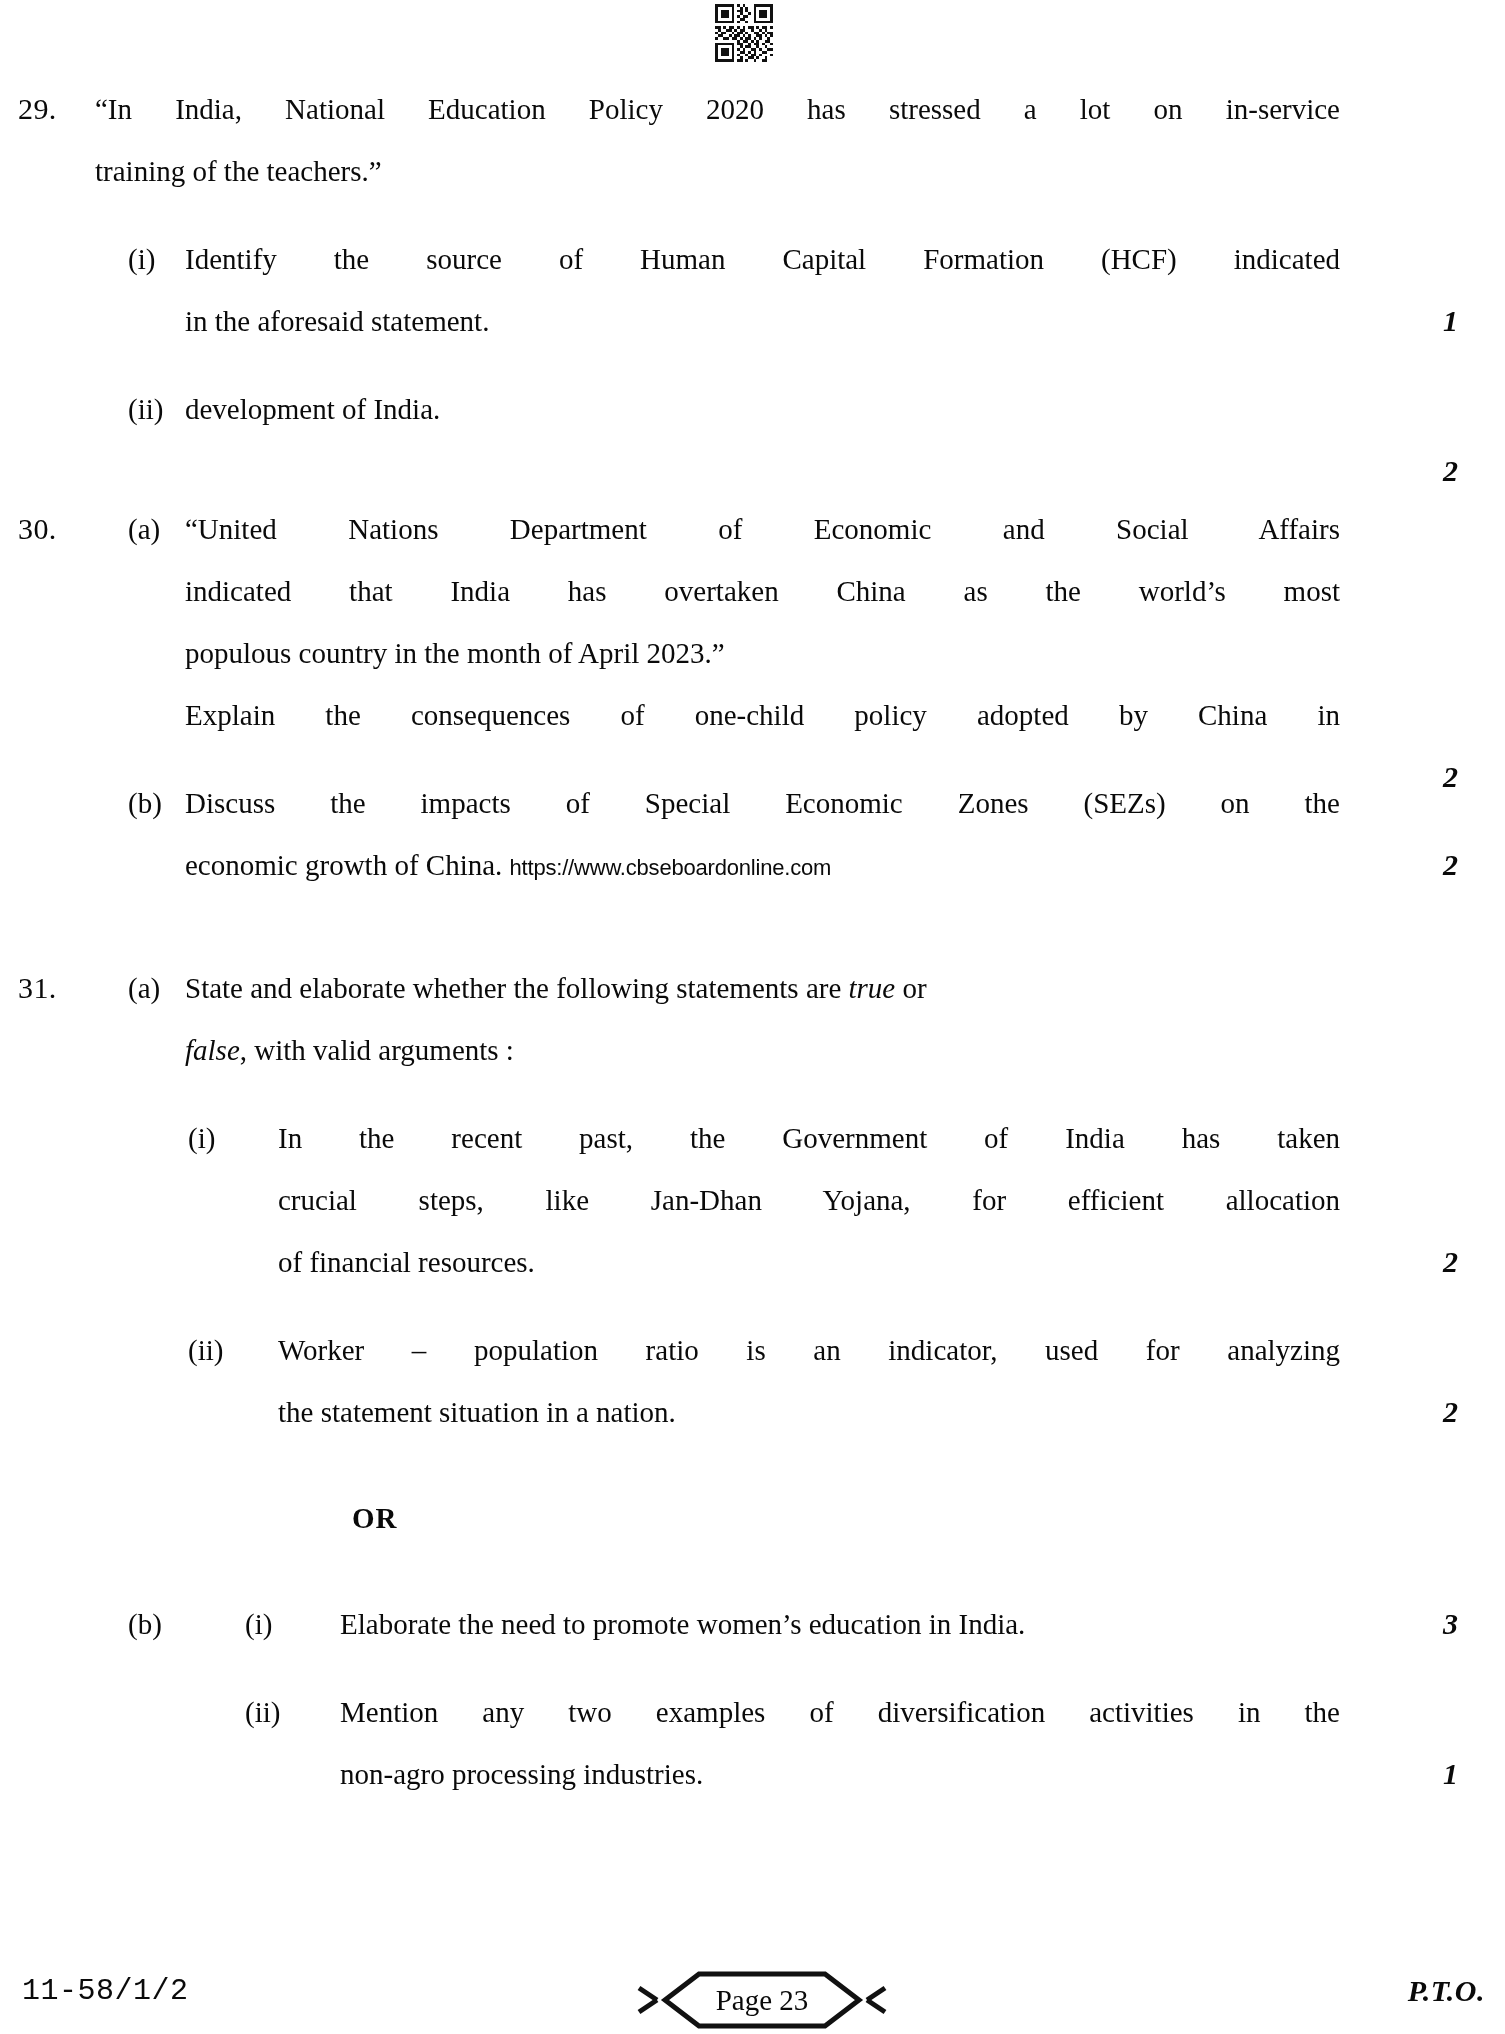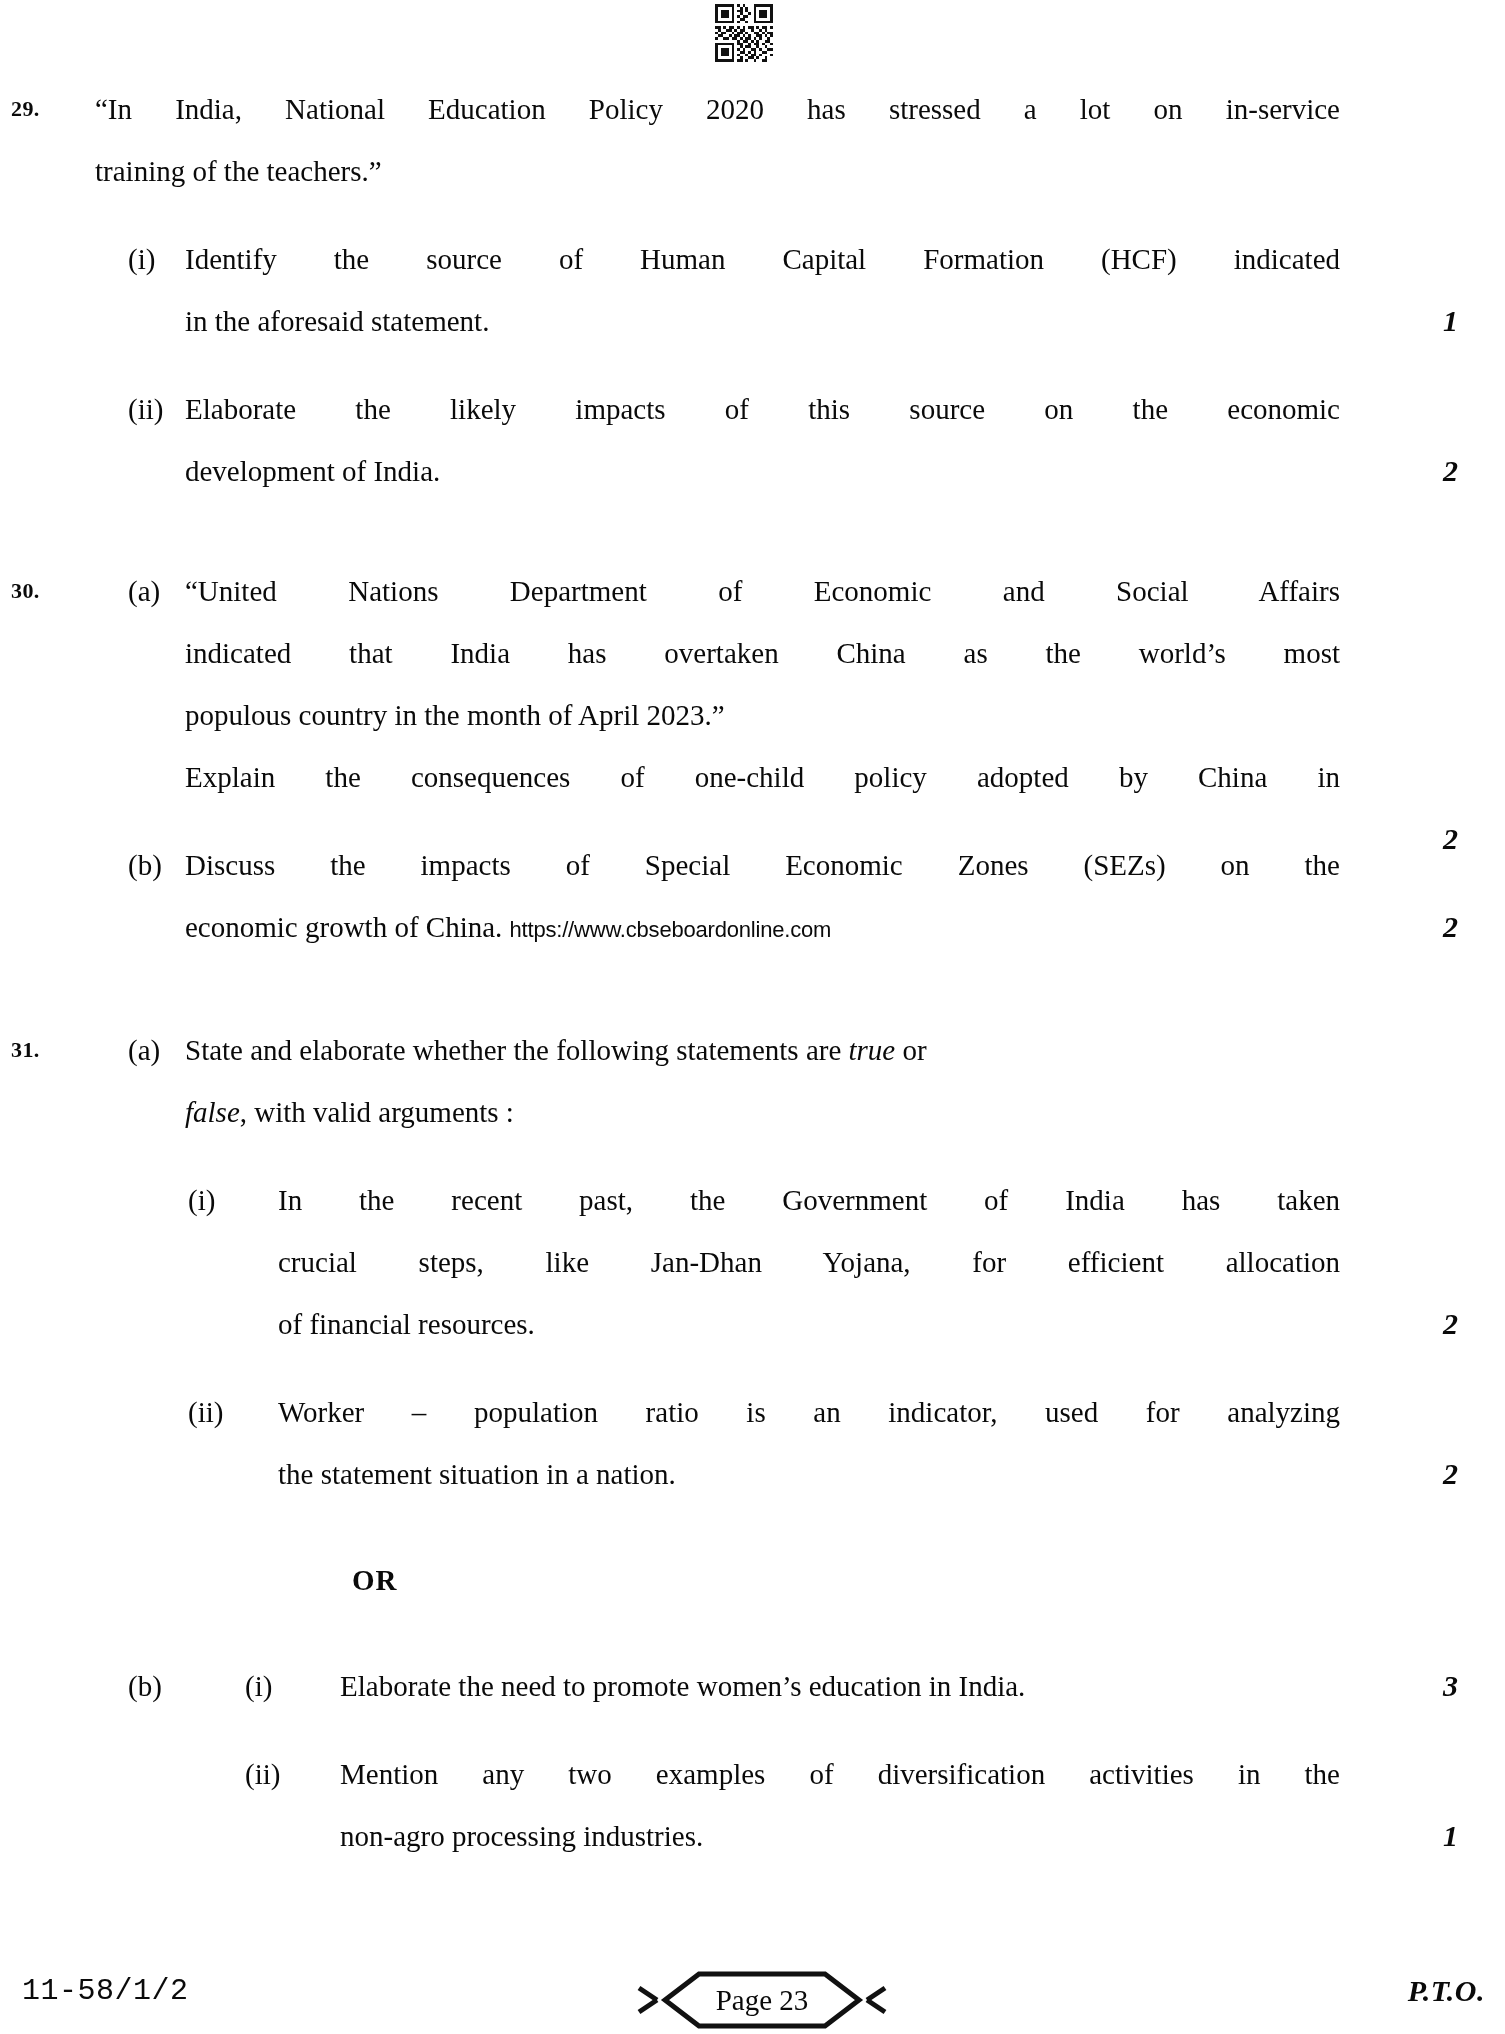--- a/index.html
+++ b/index.html
@@ -35,23 +35,23 @@
   }
 
   
   .qrow {
     position: relative;
     width: 1505px;
   }
 
   .qnum {
     position: absolute;
-    left: 11px;
-    font-weight: bold;
-    font-size: 22px;
+    left: 18px;
+    font-weight: normal;
+    font-size: 30px;
     line-height: 62px;
     letter-spacing: 0.4px;
   }
   .qlabel {
     position: absolute;
     font-size: 29px;
     line-height: 62px;
   }
   .qlabel.lvl-a { left: 128px; }
   .qlabel.lvl-i { left: 188px; }
@@ -287,21 +287,20 @@
       <p class="flat">in the aforesaid statement.</p>
     </div>
     <span class="marks" style="top:62px">1</span>
   </div>
 
   <div class="gap-s"></div>
 
   <div class="qrow">
     <span class="qlabel lvl-a">(ii)</span>
     <div class="qtext indent-2">
-      <p class="just">Elaborate the likely impacts of this source on the economic</p>
       <p class="flat">development of India.</p>
     </div>
     <span class="marks" style="top:62px">2</span>
   </div>
 
   <div class="gap-l"></div>
 
   <div class="qrow">
     <span class="qnum">30.</span>
     <span class="qlabel lvl-a">(a)</span>

